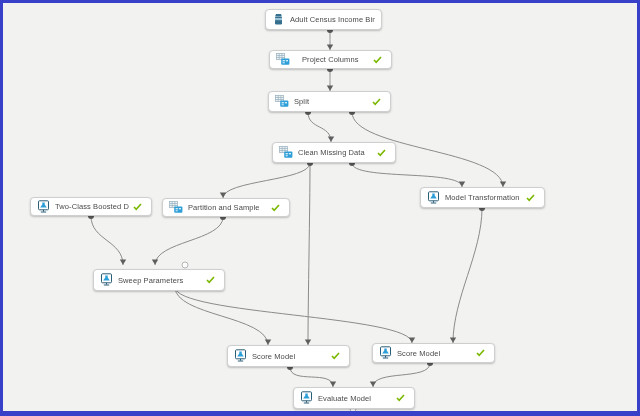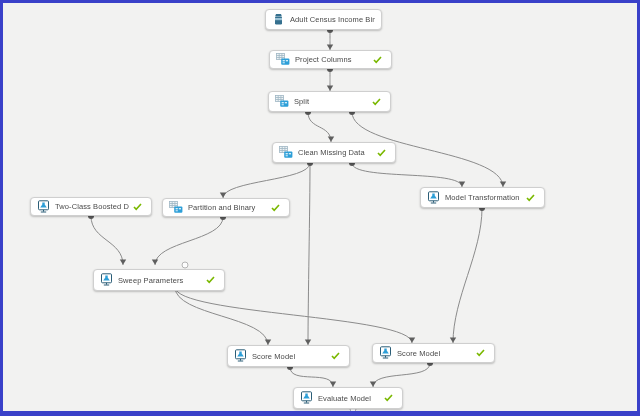--- a/index.html
+++ b/index.html
@@ -79,21 +79,21 @@
       <div class="node" style="left: 265px; top: 9px; width: 117px; height: 21px;">
         <span class="icon">
           <svg width="13" height="13" viewBox="0 0 13 13">
             <path d="M4 1 h5 l0.8 2.2 h-6.6 z" fill="#35708f"></path>
             <rect x="3" y="3.4" width="7" height="8" rx="1.2" fill="#35708f"></rect>
             <rect x="3" y="5" width="7" height="2.2" fill="#9cc3d6"></rect>
           </svg>
         </span>
         <span class="label">Adult Census Income Binary C...</span>
       </div>
-      <div class="node" style="left: 269px; top: 50px; width: 123px; height: 19px;">
+      <div class="node" style="left: 269px; top: 50px; width: 123px; height: 19px; gap: 7px;">
         <span class="icon">
           <svg width="14" height="13" viewBox="0 0 14 13">
             <g stroke="#9fb6c4" stroke-width="0.8" fill="#eef3f6">
               <rect x="0.5" y="0.5" width="8" height="6"></rect>
               <line x1="0.5" y1="2.5" x2="8.5" y2="2.5"></line>
               <line x1="0.5" y1="4.5" x2="8.5" y2="4.5"></line>
               <line x1="3.2" y1="0.5" x2="3.2" y2="6.5"></line>
               <line x1="5.9" y1="0.5" x2="5.9" y2="6.5"></line>
             </g>
             <rect x="5.2" y="5.4" width="8.2" height="6.4" rx="1" fill="#2d9fd8"></rect>
@@ -180,21 +180,21 @@
               <line x1="0.5" y1="4.5" x2="8.5" y2="4.5"></line>
               <line x1="3.2" y1="0.5" x2="3.2" y2="6.5"></line>
               <line x1="5.9" y1="0.5" x2="5.9" y2="6.5"></line>
             </g>
             <rect x="5.2" y="5.4" width="8.2" height="6.4" rx="1" fill="#2d9fd8"></rect>
             <rect x="6.6" y="7.2" width="2.2" height="1.1" fill="#fff"></rect>
             <rect x="9.8" y="7.2" width="2.2" height="1.1" fill="#fff"></rect>
             <rect x="6.6" y="9.2" width="2.2" height="1.1" fill="#cfe9f7"></rect>
           </svg>
         </span>
-        <span class="label">Partition and Binary</span>
+        <span class="label">Partition and Sample</span>
         <span class="check">
           <svg width="9" height="8" viewBox="0 0 9 8">
             <path d="M1 4 L3.2 6.4 L8 1" stroke="#7ab800" stroke-width="1.6" fill="none"></path>
           </svg>
         </span>
       </div>
       <div class="node" style="left: 420px; top: 187px; width: 125px; height: 21px;">
         <span class="icon">
           <svg width="13" height="14" viewBox="0 0 13 14">
             <rect x="1.5" y="0.8" width="10" height="9" rx="1" fill="#ffffff" stroke="#2a5d77"></rect>
@@ -251,21 +251,21 @@
             <line x1="3.8" y1="12" x2="9.2" y2="12" stroke="#2a5d77"></line>
           </svg>
         </span>
         <span class="label">Score Model</span>
         <span class="check">
           <svg width="9" height="8" viewBox="0 0 9 8">
             <path d="M1 4 L3.2 6.4 L8 1" stroke="#7ab800" stroke-width="1.6" fill="none"></path>
           </svg>
         </span>
       </div>
-      <div class="node" style="left: 293px; top: 387px; width: 110px; height: 22px;">
+      <div class="node" style="left: 293px; top: 387px; width: 122px; height: 22px;">
         <span class="icon">
           <svg width="13" height="14" viewBox="0 0 13 14">
             <rect x="1.5" y="0.8" width="10" height="9" rx="1" fill="#ffffff" stroke="#2a5d77"></rect>
             <path d="M5.3 2.6 h2.4 v1.8 l2.1 3.2 h-6.6 l2.1 -3.2 z" fill="#2d9fd8"></path>
             <line x1="6.5" y1="9.8" x2="6.5" y2="11.6" stroke="#2a5d77"></line>
             <line x1="3.8" y1="12" x2="9.2" y2="12" stroke="#2a5d77"></line>
           </svg>
         </span>
         <span class="label">Evaluate Model</span>
         <span class="check">

